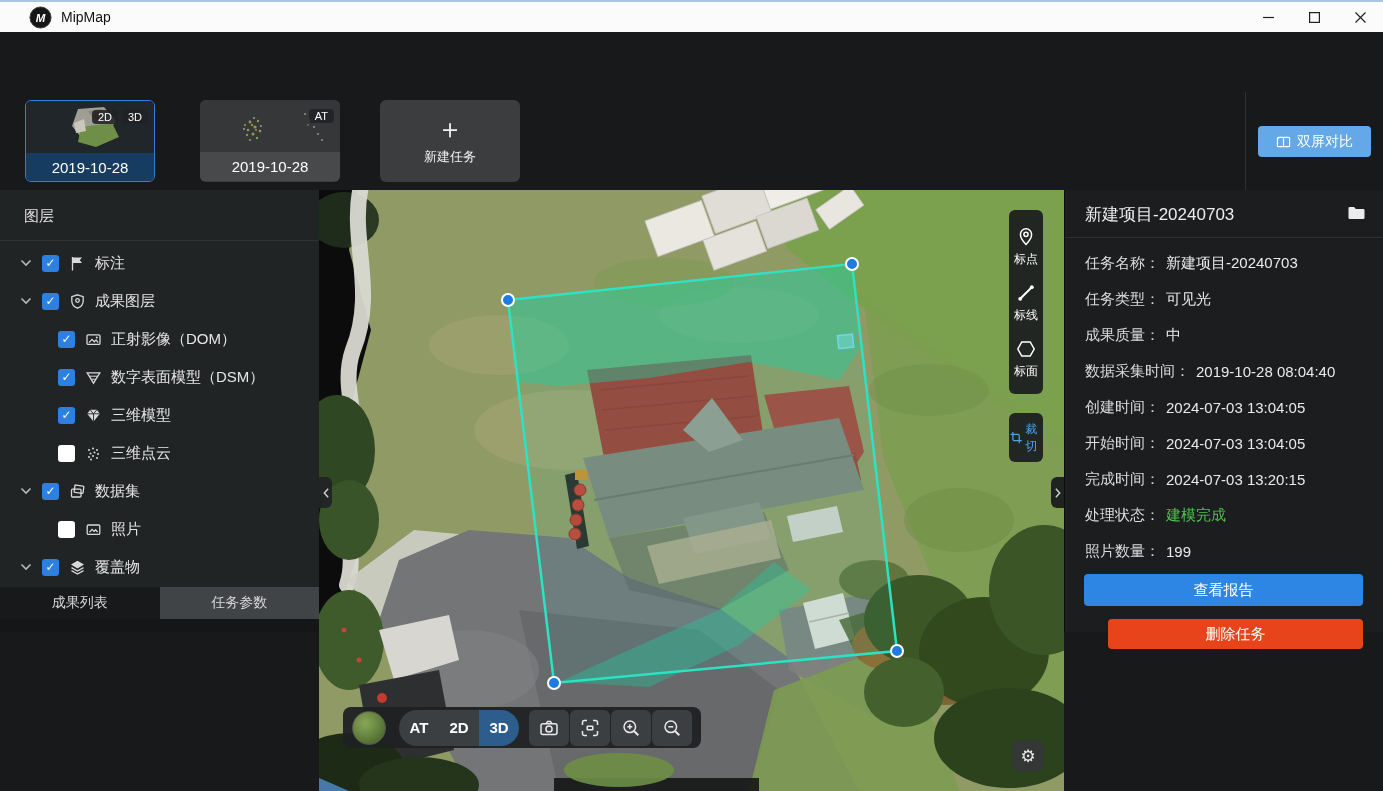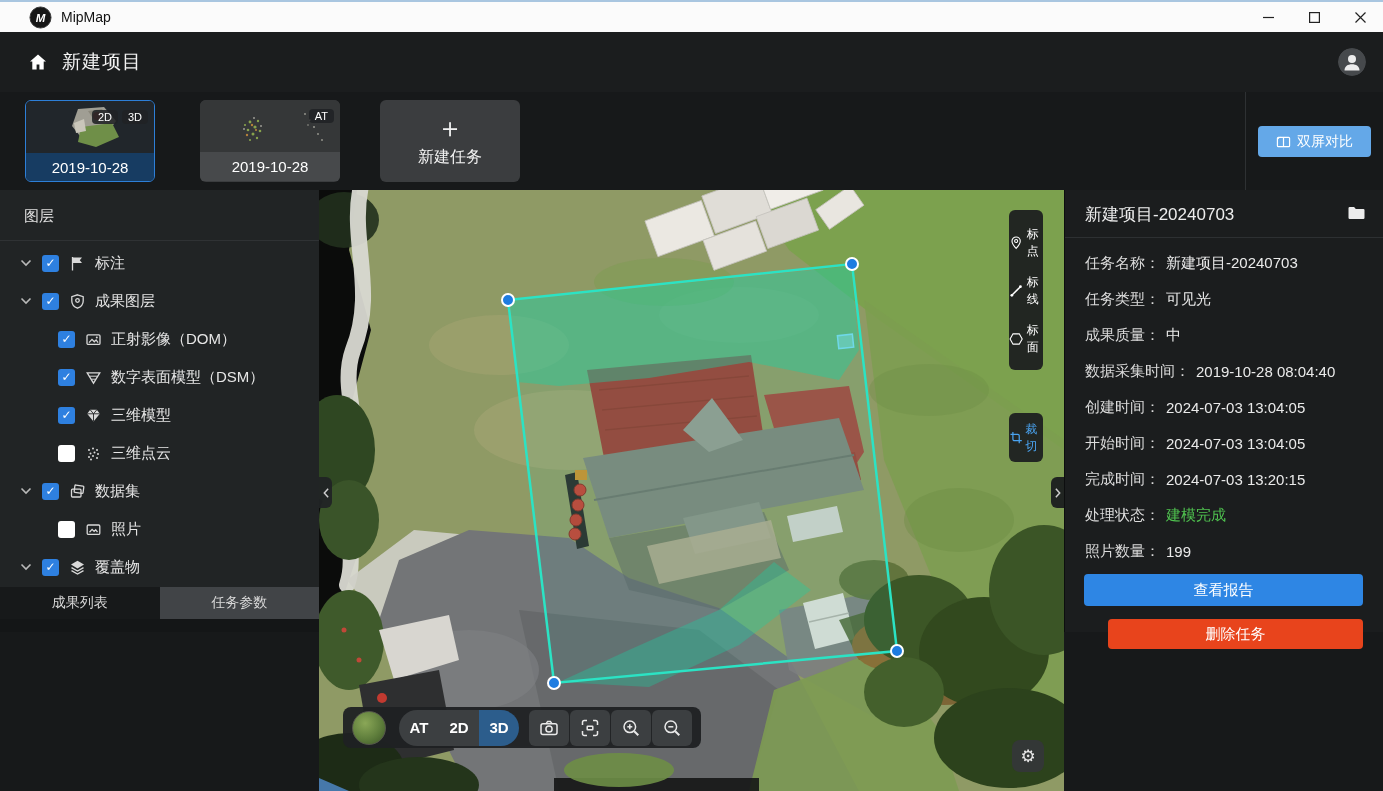--- a/index.html
+++ b/index.html
@@ -28,21 +28,21 @@
   .card2 { left:200px; width:140px; }
   .card3 { left:380px; width:140px; display:flex; flex-direction:column; align-items:center; justify-content:center; gap:5px; }
   .thumb { position:relative; width:100%; height:52px; }
   .datebar { height:29px; display:flex; align-items:center; justify-content:center;
     color:#fff; font-size:15px; }
   .card1 .datebar { background:#173c62; }
   .card2 .datebar { background:#47494b; }
   .badges { position:absolute; top:9px; right:6px; display:flex; gap:4px; }
   .badge { background:rgba(32,34,36,.88); color:#fff; font-size:11px; padding:1px 6px; border-radius:4px; }
   .plus { font-size:27px; font-weight:300; color:#f2f2f2; line-height:1; }
-  .newtask-label { font-size:16px; color:#f2f2f2; }
+  .newtask-label { font-size:13px; color:#f2f2f2; }
   .cardrow-divider { position:absolute; left:1245px; top:0; width:1px; height:98px; background:#2e3133; }
   .compare-btn { position:absolute; left:1258px; top:34px; width:113px; height:31px; background:#64a8e8;
     border:none; border-radius:4px; color:#fff; font-size:14px; display:flex; align-items:center;
     justify-content:center; gap:6px; cursor:pointer; }
 
   
   .main { position:absolute; top:190px; left:0; right:0; height:442px; display:flex; }
 
   
   .sidebar { position:relative; width:319px; background:#212425; flex:none; }
@@ -63,21 +63,21 @@
   .tab.inactive { background:#17191a; }
   .tab.active { background:#414447; }
   .tabs-below { position:absolute; bottom:0; left:0; right:0; height:13px; background:#141617; }
 
   
   .map { position:relative; width:745px; height:601px; flex:none; overflow:hidden; background:#8f9a65; }
   .scene { position:absolute; inset:0; }
 
   .tool-stack { position:absolute; right:21px; top:20px; width:34px; background:rgba(27,29,31,.93);
     border-radius:6px; padding:9px 0 7px; display:flex; flex-direction:column; align-items:center; }
-  .tool { display:flex; flex-direction:row; align-items:center; gap:3px; padding:7px 0; cursor:pointer; }
+  .tool { display:flex; flex-direction:column; align-items:center; gap:3px; padding:7px 0; cursor:pointer; }
   .tool-label { font-size:12px; color:#fff; }
   .mic { width:22px; height:22px; stroke:#fff; fill:none; stroke-width:1.5; }
   .crop-btn { position:absolute; right:21px; top:223px; width:34px; height:49px; background:rgba(27,29,31,.93);
     border-radius:6px; display:flex; flex-direction:row; align-items:center; justify-content:center; gap:2px; cursor:pointer; }
   .crop-btn .tool-label { color:#4aa3f0; }
   .crop-btn .mic { stroke:#4aa3f0; width:19px; height:19px; }
 
   .collapse-left { position:absolute; left:0; top:287px; width:13px; height:31px; background:rgba(33,36,37,.95);
     border-radius:0 6px 6px 0; display:flex; align-items:center; justify-content:center; cursor:pointer; }
   .collapse-right { position:absolute; right:0; top:287px; width:13px; height:31px; background:rgba(27,29,31,.95);
@@ -139,33 +139,20 @@
           </svg>
       </div>
       <div class="win-btn">
         <svg width="11" height="11" viewBox="0 0 11 11">
             <path d="M0.5 0.5 L10.5 10.5 M10.5 0.5 L0.5 10.5" stroke="#222" stroke-width="1.2"></path>
           </svg>
       </div>
     </div>
   </div>
 
-  <div class="header">
-    <svg class="home-ic" width="20" height="20" viewBox="0 0 20 20">
-      <path d="M10 2.4 l8 7 h-2.3 v8.1 h-4.3 v-5 h-2.8 v5 H4.3 v-8.1 H2 z" fill="#fff"></path>
-    </svg>
-    <span class="page-title">新建项目</span>
-    <div class="avatar">
-      <svg width="28" height="28" viewBox="0 0 28 28">
-        <circle cx="14" cy="14" r="14" fill="#46494c"></circle>
-        <circle cx="14" cy="11" r="4" fill="#ececec"></circle>
-        <path d="M6.5 22.5 c0-4.2 3.3-6.2 7.5-6.2 s7.5 2 7.5 6.2" fill="#ececec"></path>
-      </svg>
-    </div>
-  </div>
 
   <div class="cardrow">
 
     <div class="card card1">
       <div class="thumb">
         <svg width="128" height="52" viewBox="0 0 128 52">
           <rect width="128" height="52" fill="#21262b"></rect>
           <polygon points="52,8 78,6 90,20 80,34 58,40 46,25" fill="#a09e94"></polygon>
           <polygon points="55,26 86,22 93,36 70,46 52,41" fill="#6f8f48"></polygon>
           <polygon points="62,10 76,8 82,18 70,22" fill="#8b887c"></polygon>

